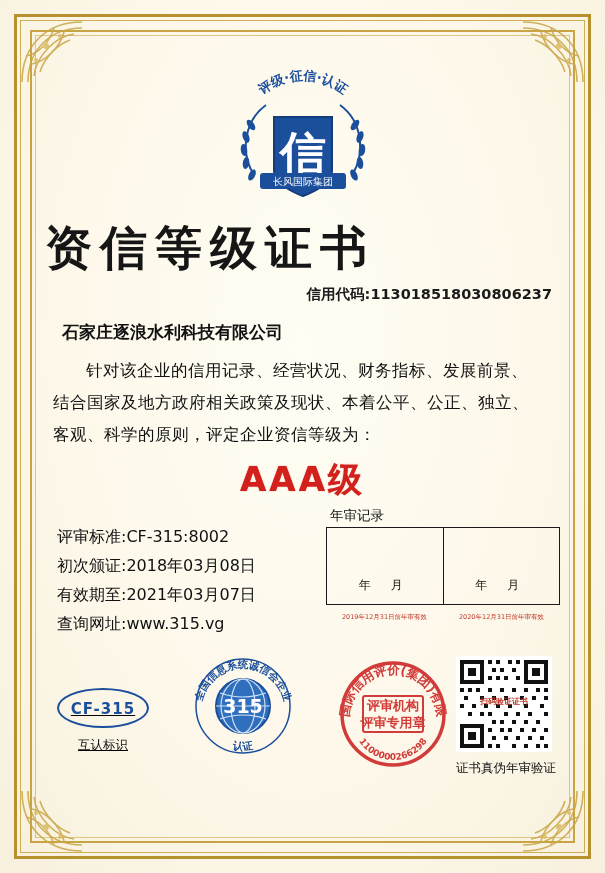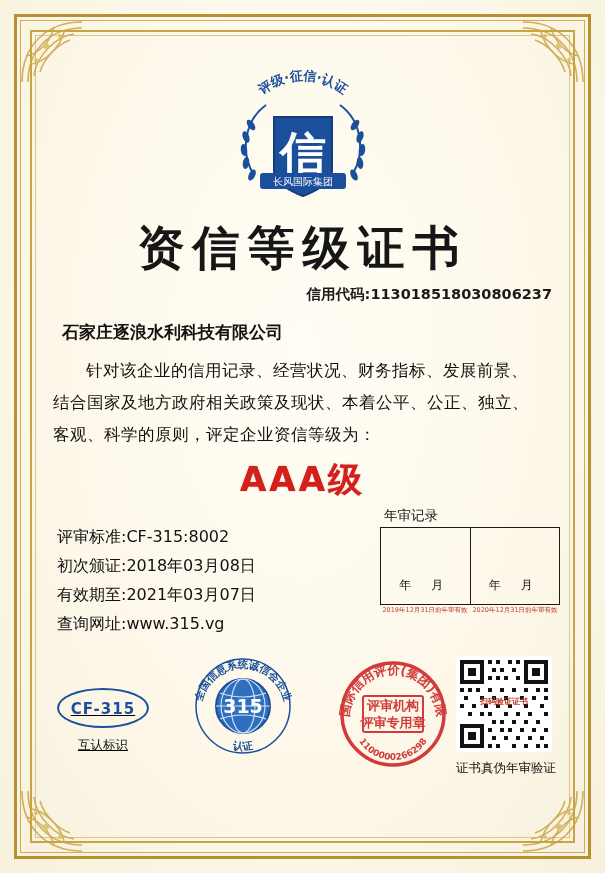--- a/index.html
+++ b/index.html
@@ -72,21 +72,21 @@
     height: 145px;
     text-align: center;
   }
 
   
   .main-title {
     position: absolute;
     top: 172px;
     left: 0;
     right: 0;
-    text-align: center;
+    text-align: left;
     font-family: "DejaVu Sans", sans-serif;
     font-weight: bold;
     font-size: 47px;
     letter-spacing: 8px;
     color: #161616;
   }
 
   .credit-code {
     position: absolute;
     top: 240px;
@@ -144,21 +144,21 @@
     color: #111;
     font-family: "DejaVu Sans", sans-serif;
   }
   .info div { white-space: nowrap; }
 
   
   .review {
     position: absolute;
     top: 462px;
     right: 0px;
-    width: 180px;
+    width: 234px;
   }
   .review-title {
     font-size: 13.5px;
     color: #111;
     padding-left: 4px;
     padding-bottom: 2px;
     font-family: "DejaVu Sans", sans-serif;
   }
   .review-table {
     border: 1px solid #1a1a1a;
@@ -177,20 +177,21 @@
     bottom: 10px;
     left: 0; right: 0;
     text-align: center;
     font-size: 12px;
     color: #111;
     letter-spacing: 8px;
     font-family: "DejaVu Sans", sans-serif;
   }
   .review-note {
     display: flex;
+    margin-top: 7px;
   }
   .review-note span {
     flex: 1;
     text-align: center;
     font-size: 6.5px;
     color: #c0392b;
     padding-top: 1px;
     font-family: "DejaVu Sans", sans-serif;
   }
 

